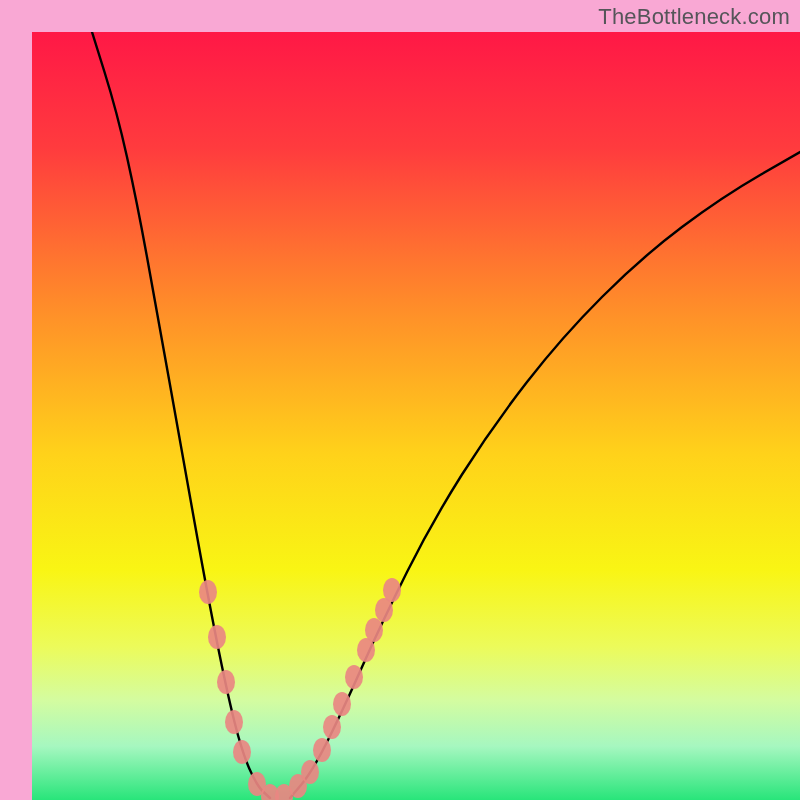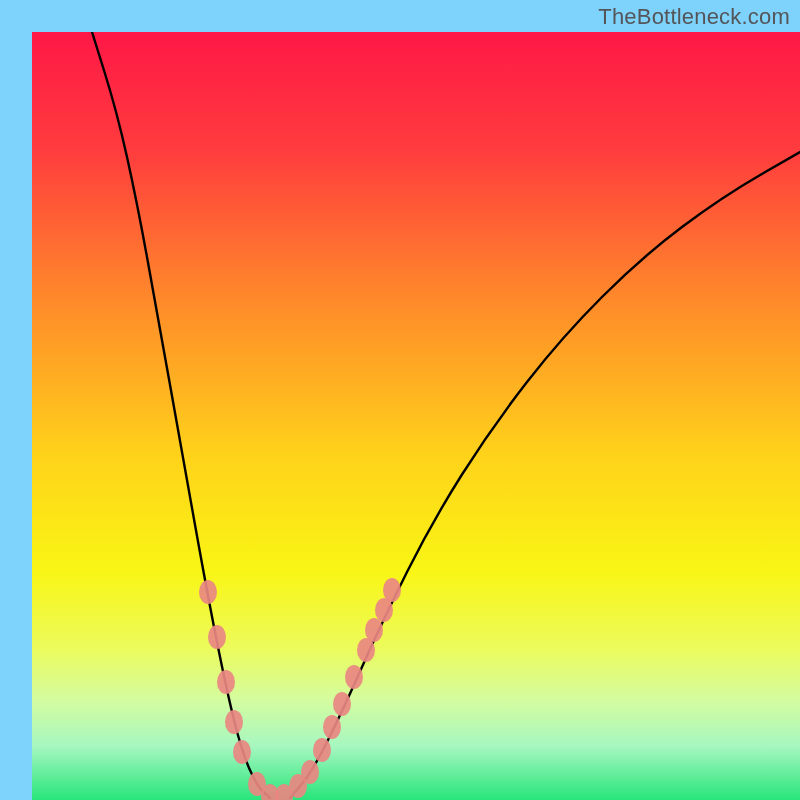--- a/index.html
+++ b/index.html
@@ -1,21 +1,21 @@
 <!DOCTYPE html>
 <html><head>
 <meta charset="utf-8">
 <style>
   * { margin: 0; padding: 0; box-sizing: border-box; }
   html, body { width: 800px; height: 800px; overflow: hidden; background: #000; }
   .frame {
     position: relative;
     width: 800px;
     height: 800px;
-    background: #7dd3fc;
+    background: #f9a8d4;
   }
   .watermark {
     position: absolute;
     top: 4px;
     right: 10px;
     font-family: Arial, Helvetica, sans-serif;
     font-size: 22px;
     color: #555559;
     letter-spacing: 0.2px;
     font-weight: 500;

